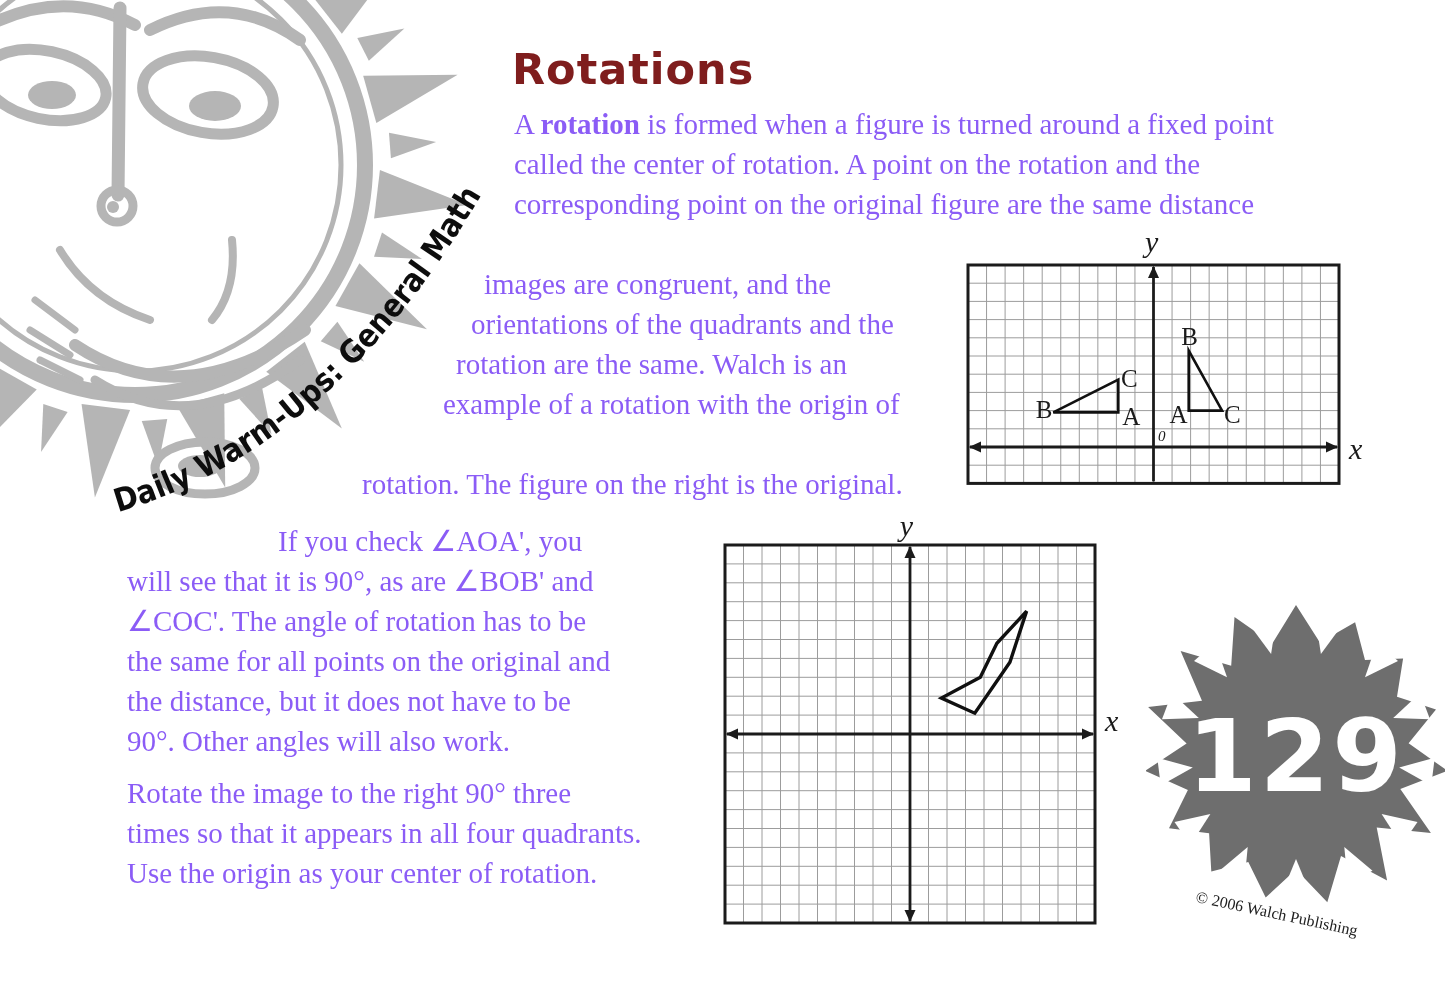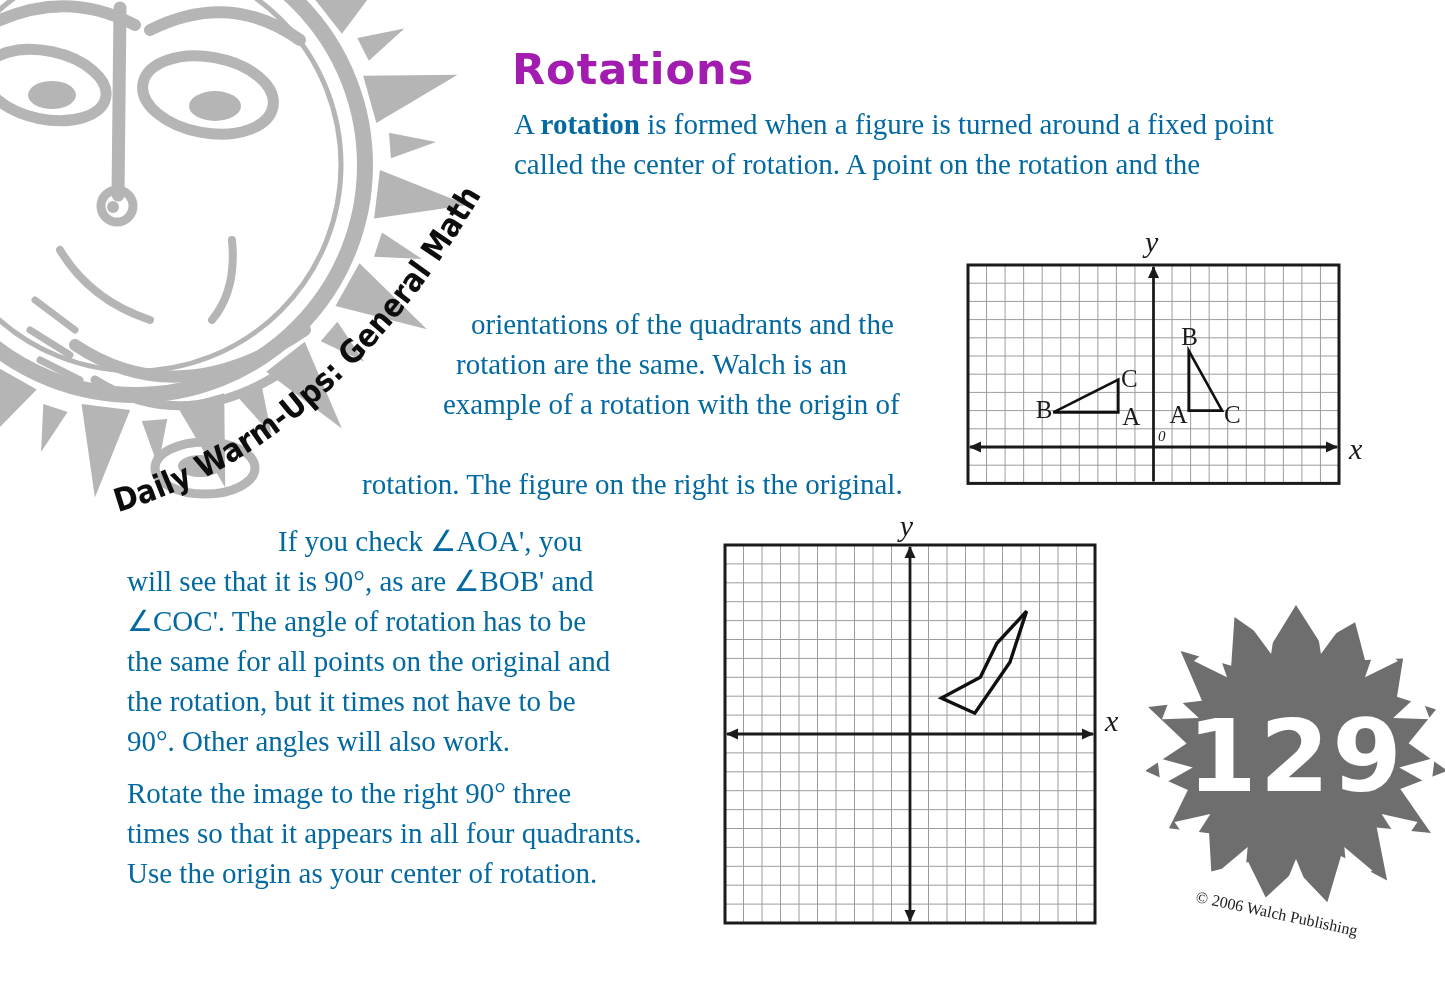--- a/index.html
+++ b/index.html
@@ -1,21 +1,21 @@
 <!DOCTYPE html>
 <html><head>
 <meta charset="utf-8">
 <style>
   html,body{margin:0;padding:0;background:#ffffff;}
   .page{position:relative;width:1445px;height:993px;background:#fff;overflow:hidden;
         font-family:"Liberation Serif", serif;color:#181818;}
   .abs{position:absolute;}
-  .bl{position:absolute;font-size:29px;line-height:34px;white-space:nowrap;color:#0369a1;text-align:right;}
+  .bl{position:absolute;font-size:29px;line-height:34px;white-space:nowrap;color:#8b5cf6;text-align:right;}
   .page-title{position:absolute;left:512px;top:44px;font-family:"DejaVu Sans",sans-serif;
-              font-weight:bold;font-size:43px;letter-spacing:1px;color:#a21caf;}
+              font-weight:bold;font-size:43px;letter-spacing:1px;color:#7f1d1d;}
   .copyright{position:absolute;left:1198px;top:888px;font-size:16px;color:#222;
              transform:rotate(12deg);transform-origin:0 0;white-space:nowrap;
              font-family:"Liberation Serif",serif;}
   svg text{font-family:"Liberation Serif",serif;}
   .curve-text{font-family:"DejaVu Sans",sans-serif;font-weight:bold;fill:#0d0d0d;}
   .badge-num{font-family:"DejaVu Sans",sans-serif;font-weight:bold;fill:#ffffff;letter-spacing:3px;}
 </style>
 </head>
 <body>
 
@@ -86,30 +86,32 @@
     <path id="curve-path" d="M 40 362 Q 255 300 405 42" fill="none"></path>
     <text class="curve-text" font-size="32">
       <textPath href="#curve-path" textLength="495" lengthAdjust="spacingAndGlyphs">Daily Warm-Ups: General Math</textPath>
     </text>
   </svg>
 
   <div class="page-title">Rotations</div>
 
   <div class="bl" style="left:514px;top:107px"><span>A </span><b>rotation</b><span> is formed when a figure is turned around a fixed point</span></div>
   <div class="bl" style="left:514px;top:147px">called the center of rotation. A point on the rotation and the</div>
+  <div class="bl" style="left:514px;top:187px">corresponding point on the original figure are the same distance</div>
+  <div class="bl" style="left:484px;top:267px">images are congruent, and the</div>
   <div class="bl" style="left:471px;top:307px">orientations of the quadrants and the</div>
   <div class="bl" style="left:456px;top:347px">rotation are the same. Walch is an</div>
   <div class="bl" style="left:443px;top:387px">example of a rotation with the origin of</div>
   <div class="bl" style="left:362px;top:467px">rotation. The figure on the right is the original.</div>
 
   <div class="bl" style="left:278px;top:524px">If you check ∠AOA', you</div>
   <div class="bl" style="left:127px;top:564px">will see that it is 90°, as are ∠BOB' and</div>
   <div class="bl" style="left:127px;top:604px">∠COC'. The angle of rotation has to be</div>
   <div class="bl" style="left:127px;top:644px">the same for all points on the original and</div>
-  <div class="bl" style="left:127px;top:684px">the rotation, but it times not have to be</div>
+  <div class="bl" style="left:127px;top:684px">the distance, but it does not have to be</div>
   <div class="bl" style="left:127px;top:724px">90°. Other angles will also work.</div>
 
   <div class="bl" style="left:127px;top:776px">Rotate the image to the right 90° three</div>
   <div class="bl" style="left:127px;top:856px">Use the origin as your center of rotation.</div>
   <div class="bl" style="left:127px;top:816px">times so that it appears in all four quadrants.</div>
 
   <svg id="fig-example" class="abs" style="left:955px;top:225px" width="415" height="275">
       <line x1="13" y1="40" x2="13" y2="258.4" stroke="#9c9c9c" stroke-width="1"></line>
       <line x1="31.55" y1="40" x2="31.55" y2="258.4" stroke="#9c9c9c" stroke-width="1"></line>
       <line x1="50.1" y1="40" x2="50.1" y2="258.4" stroke="#9c9c9c" stroke-width="1"></line>

